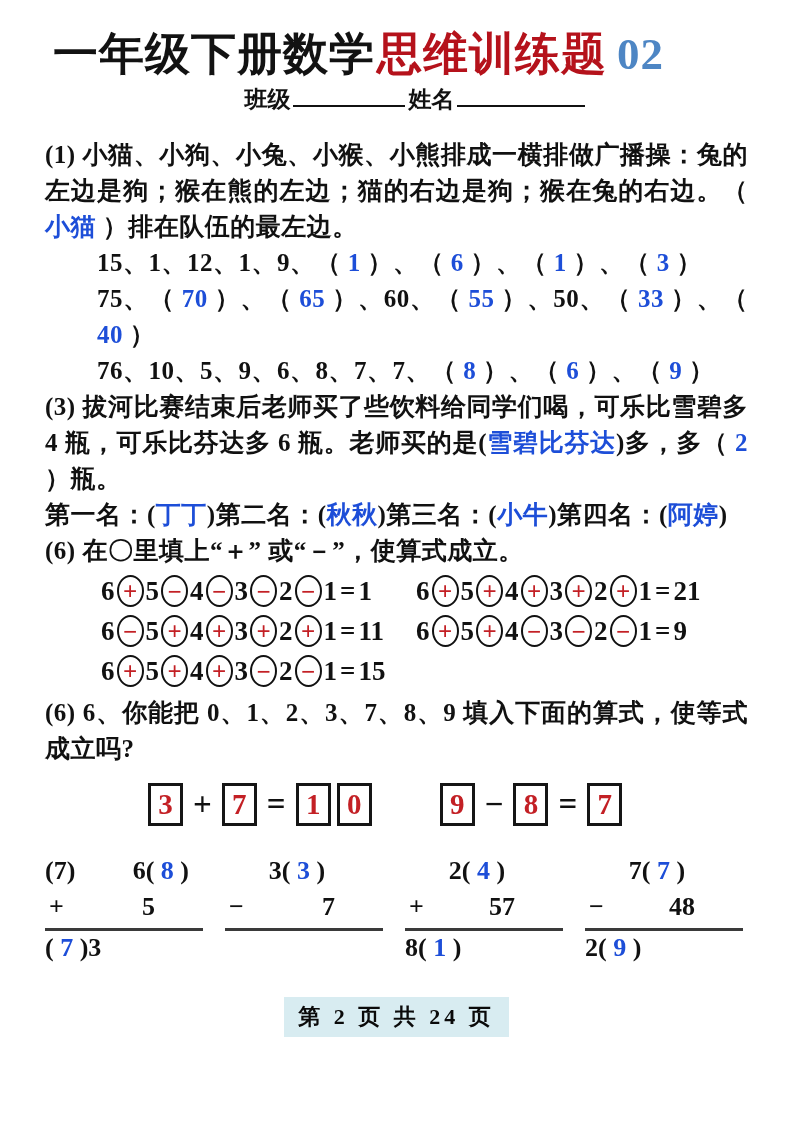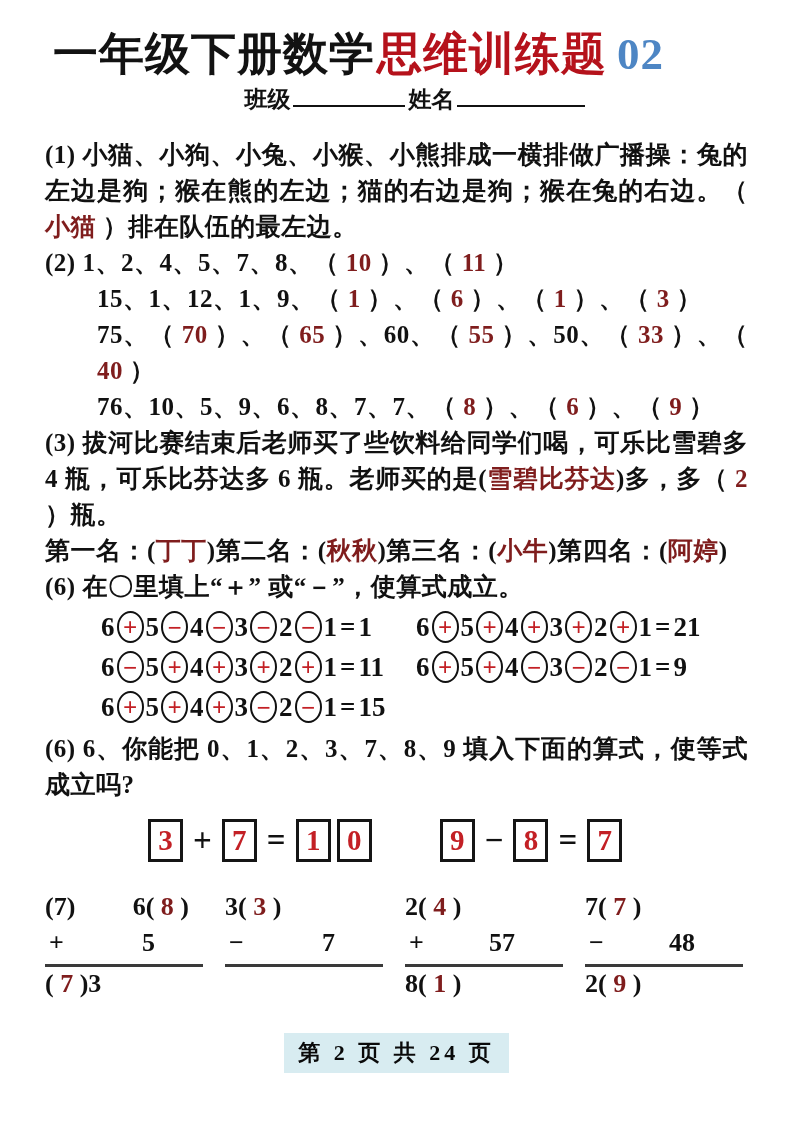--- a/index.html
+++ b/index.html
@@ -17,21 +17,21 @@
   .t-blue{color:#4e86c4;margin-left:10px;}
 
   
   .idline{text-align:center;font-size:23px;font-weight:700;margin:2px 0 22px 40px;}
   .blank{display:inline-block;width:112px;height:20px;border-bottom:2px solid #111;margin:0 4px 0 2px;}
   .blank2{width:128px;}
 
   
   .para{font-size:25px;line-height:36px;margin:0;text-align:justify;font-weight:600;letter-spacing:0.5px;}
   .seg-k{color:#111111;}
-  .seg-r{color:#7f1d1d;font-weight:700;}
+  .seg-r{color:#1d4ed8;font-weight:700;}
   .indent{padding-left:52px;}
 
   
   .eqgrid{padding-left:55px;margin:6px 0 8px 0;}
   .eqrow{display:flex;align-items:center;margin-bottom:8px;}
   .eq{display:flex;align-items:center;font-weight:700;font-size:27px;}
   .eqL{width:315px;}
   .eqnum{margin:0 1px;}
   .eqeq{font-weight:800;margin:0 2px;}
   .opcircle{box-sizing:border-box;width:27px;height:32px;border:2.5px solid #111;border-radius:50%;
@@ -43,21 +43,21 @@
   .boxgroup{display:flex;align-items:center;}
   .digitbox{box-sizing:border-box;width:35px;height:43px;border:3.5px solid #151515;
     display:inline-flex;align-items:center;justify-content:center;
     color:#c32025;font-size:29px;font-weight:800;margin:0 3px;}
   .boxop{font-size:33px;font-weight:800;color:#111;margin:0 7px;}
 
   
   .q7{display:flex;margin-top:30px;}
   .vcol{width:158px;margin-right:22px;font-size:26px;font-weight:700;}
   .vcol:last-child{margin-right:0;}
-  .vtop{display:flex;justify-content:flex-start;padding-right:14px;}
+  .vtop{display:flex;justify-content:center;padding-right:14px;}
   .vtop.haslabel{justify-content:space-between;padding-right:14px;}
   .q7label{font-weight:700;}
   .vmid{display:flex;justify-content:space-between;border-bottom:3px solid #3a3a3a;
     padding:2px 48px 6px 4px;margin-top:4px;}
   .vop{font-weight:800;}
   .vbot{padding-top:2px;}
 
   
   .footer{text-align:center;margin-top:34px;}
   .footer-badge{display:inline-block;background:#d8ecf1;color:#0a0a0a;
@@ -70,21 +70,20 @@
 
   <h1 class="title"><span class="t-black">一年级下册数学</span><span class="t-red">思维训练题</span><span class="t-blue">02</span></h1>
 
   <div class="idline">
     <span>班级</span><span class="blank"></span><span>姓名</span><span class="blank blank2"></span>
   </div>
 
   <p class="para"><span class="seg-k">(1)  小猫、小狗、小兔、小猴、小熊排成一横排做广播操：兔的左边是狗；猴在熊的左边；猫的右边是狗；猴在兔的右边。（ </span><span class="seg-r">小猫</span><span class="seg-k"> ）排在队伍的最左边。</span></p>
 
   <div>
-    <p class="para"><span class="seg-k">(2)  1、2、4、5、7、8、（ </span><span class="seg-r">10</span><span class="seg-k"> ）、（ </span><span class="seg-r">11</span><span class="seg-k"> ）</span></p>
     <p class="para indent"><span class="seg-k">15、1、12、1、9、（ </span><span class="seg-r">1</span><span class="seg-k"> ）、（ </span><span class="seg-r">6</span><span class="seg-k"> ）、（ </span><span class="seg-r">1</span><span class="seg-k"> ）、（ </span><span class="seg-r">3</span><span class="seg-k"> ）</span></p>
     <p class="para indent"><span class="seg-k">75、（ </span><span class="seg-r">70</span><span class="seg-k"> ）、（ </span><span class="seg-r">65</span><span class="seg-k"> ）、60、（ </span><span class="seg-r">55</span><span class="seg-k"> ）、50、（ </span><span class="seg-r">33</span><span class="seg-k"> ）、（ </span><span class="seg-r">40</span><span class="seg-k"> ）</span></p>
     <p class="para indent"><span class="seg-k">76、10、5、9、6、8、7、7、（ </span><span class="seg-r">8</span><span class="seg-k"> ）、（ </span><span class="seg-r">6</span><span class="seg-k"> ）、（ </span><span class="seg-r">9</span><span class="seg-k"> ）</span></p>
   </div>
 
   <p class="para"><span class="seg-k">(3)  拔河比赛结束后老师买了些饮料给同学们喝，可乐比雪碧多 4 瓶，可乐比芬达多 6 瓶。老师买的是(</span><span class="seg-r">雪碧比芬达</span><span class="seg-k">)多，多（ </span><span class="seg-r">2</span><span class="seg-k"> ）瓶。</span></p>
 
   <p class="para"><span class="seg-k">第一名：(</span><span class="seg-r">丁丁</span><span class="seg-k">)第二名：(</span><span class="seg-r">秋秋</span><span class="seg-k">)第三名：(</span><span class="seg-r">小牛</span><span class="seg-k">)第四名：(</span><span class="seg-r">阿婷</span><span class="seg-k">)</span></p>
 
   <div>

